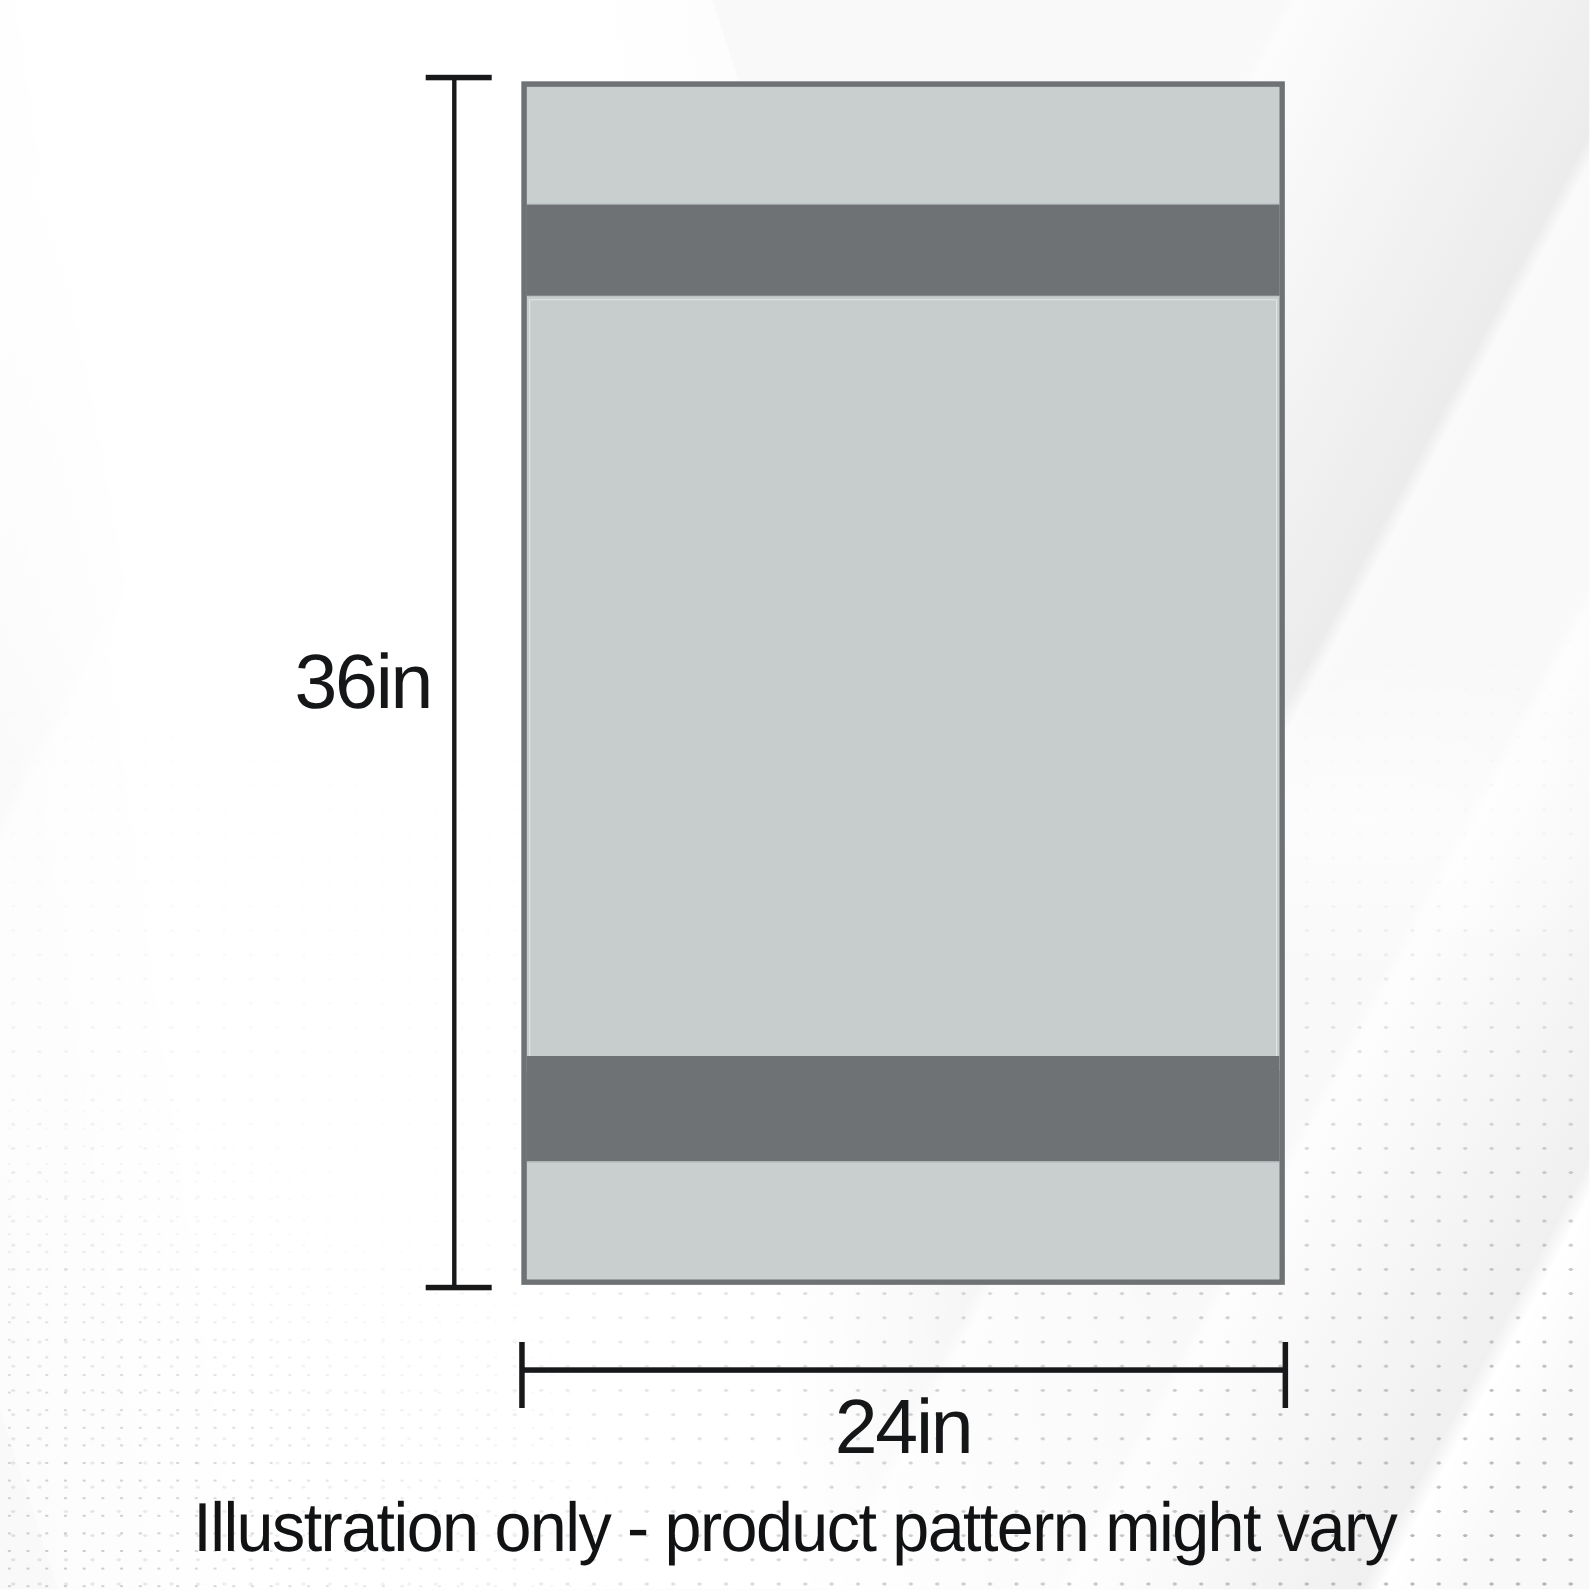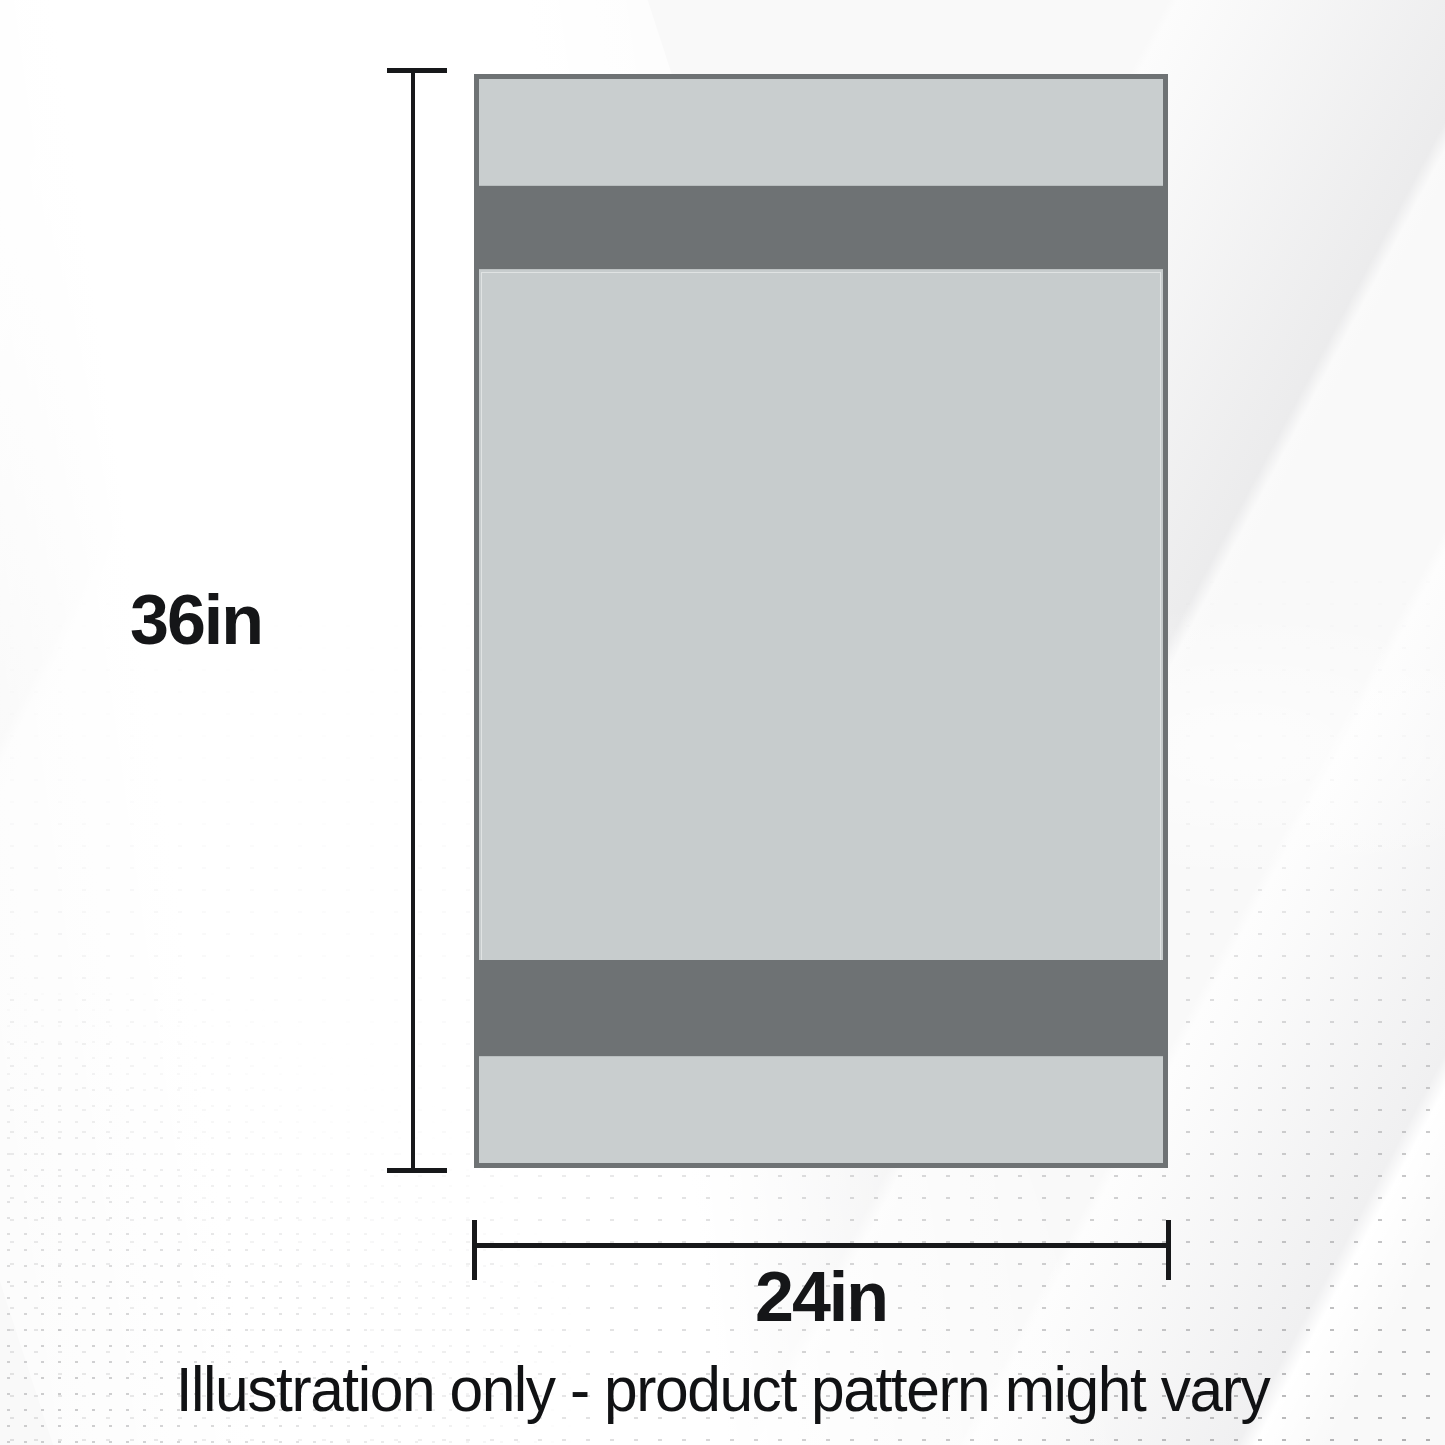--- a/index.html
+++ b/index.html
@@ -193,35 +193,35 @@
   }
   .dim-h .cap-left  { left: -2px; }
   .dim-h .cap-right { right: -3px; }
 
   
   .label-height {
     position: absolute;
     left: 0;
     top: 585px;
     width: 392px;
-    text-align: center;
+    text-align: right;
     font-size: 70px;
-    font-weight: 700;
+    font-weight: 400;
     letter-spacing: -2px;
     color: #151618;
     line-height: 1;
   }
   .label-width {
     position: absolute;
     left: 474px;
     top: 1262px;
     width: 694px;
     text-align: center;
     font-size: 70px;
-    font-weight: 700;
+    font-weight: 400;
     letter-spacing: -2px;
     color: #151618;
     line-height: 1;
   }
   .caption {
     position: absolute;
     left: 0;
     right: 0;
     top: 1358px;
     text-align: center;

